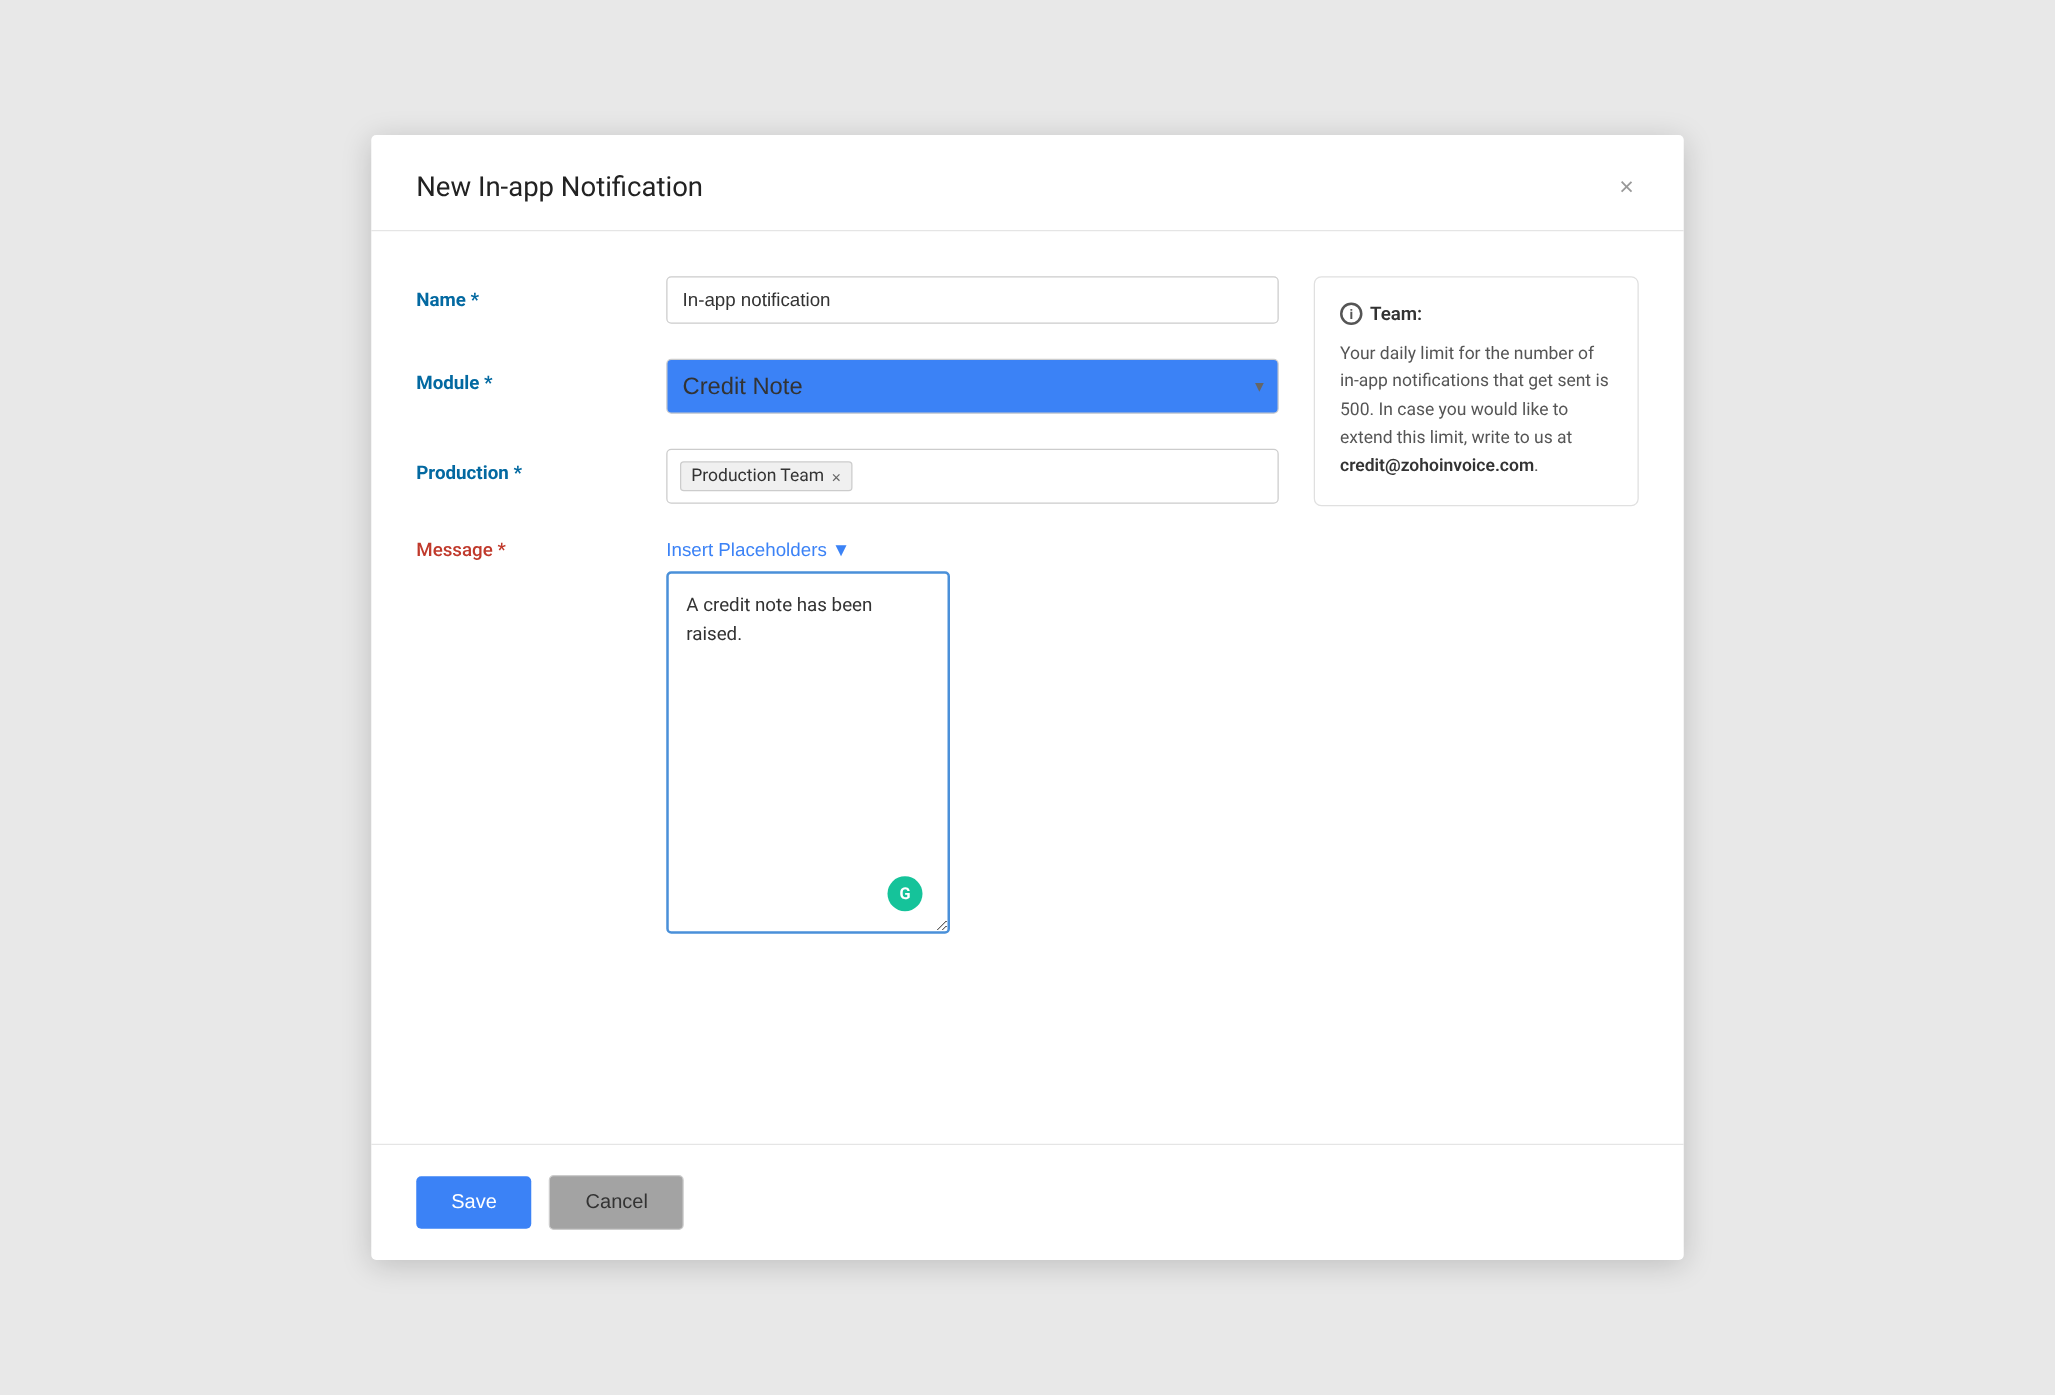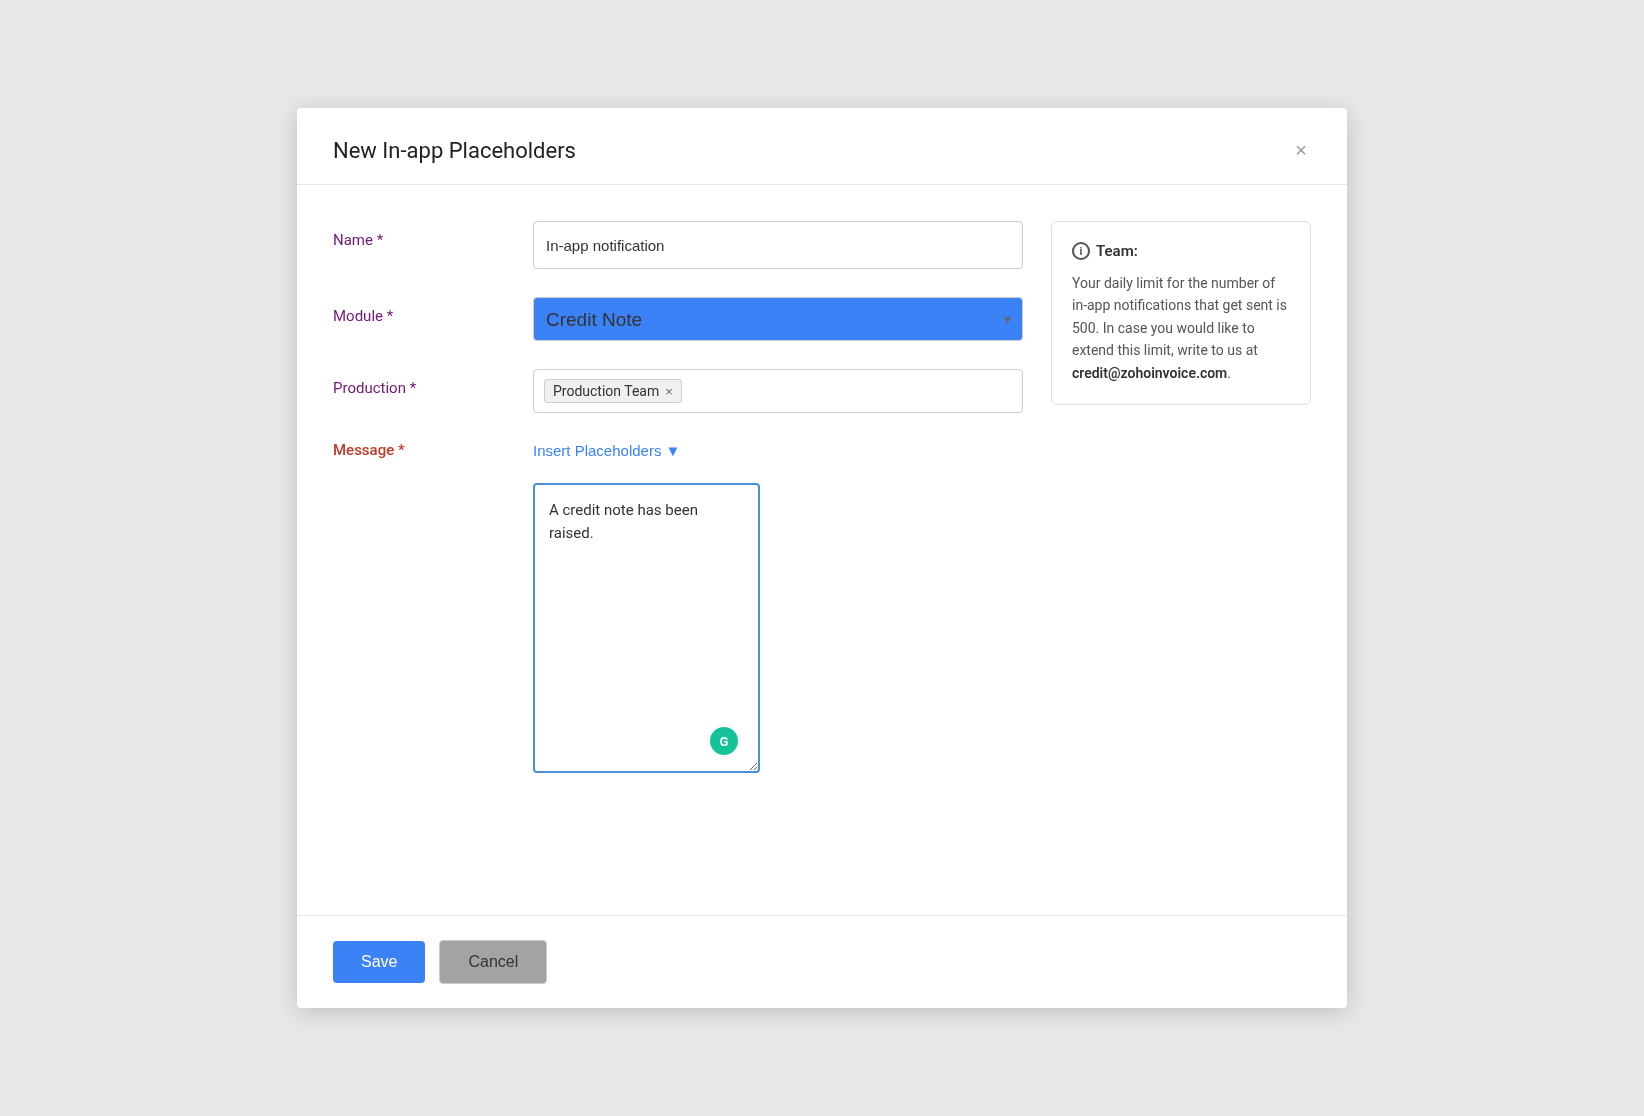--- a/index.html
+++ b/index.html
@@ -63,31 +63,31 @@
       display: flex;
       align-items: flex-start;
       margin-bottom: 28px;
     }
 
     .form-label {
       width: 200px;
       min-width: 200px;
       padding-top: 10px;
       font-size: 15px;
-      color: #701a75;
-      font-weight: 400;
+      color: #0369a1;
+      font-weight: 700;
     }
 
     .form-control-wrap {
       flex: 1;
     }
 
     .text-input {
       width: 100%;
-      height: 48px;
+      height: 38px;
       border: 1px solid #ccc;
       border-radius: 4px;
       padding: 0 12px;
       font-size: 15px;
       color: #333;
       outline: none;
     }
 
     .select-wrap {
       position: relative;
@@ -155,21 +155,21 @@
     }
 
     .message-row {
       display: flex;
       flex-direction: column;
     }
 
     .message-label-row {
       display: flex;
       justify-content: space-between;
-      margin-bottom: 24px;
+      margin-bottom: 8px;
     }
 
     .message-label {
       width: 200px;
       font-size: 15px;
       color: #c0392b;
       font-weight: 500;
     }
 
     .insert-placeholder-btn {
@@ -296,21 +296,21 @@
       cursor: pointer;
       font-weight: 400;
     }
   </style>
 </head>
 <body>
 
 <div class="modal">
 
   <div class="modal-header">
-    <span class="modal-title">New In-app Placeholders</span>
+    <span class="modal-title">New In-app Notification</span>
     <button class="close-btn">×</button>
   </div>
 
   <div class="modal-body">
 
     <div class="form-section">
 
       <div class="form-row">
         <label class="form-label">Name *</label>
         <div class="form-control-wrap">

